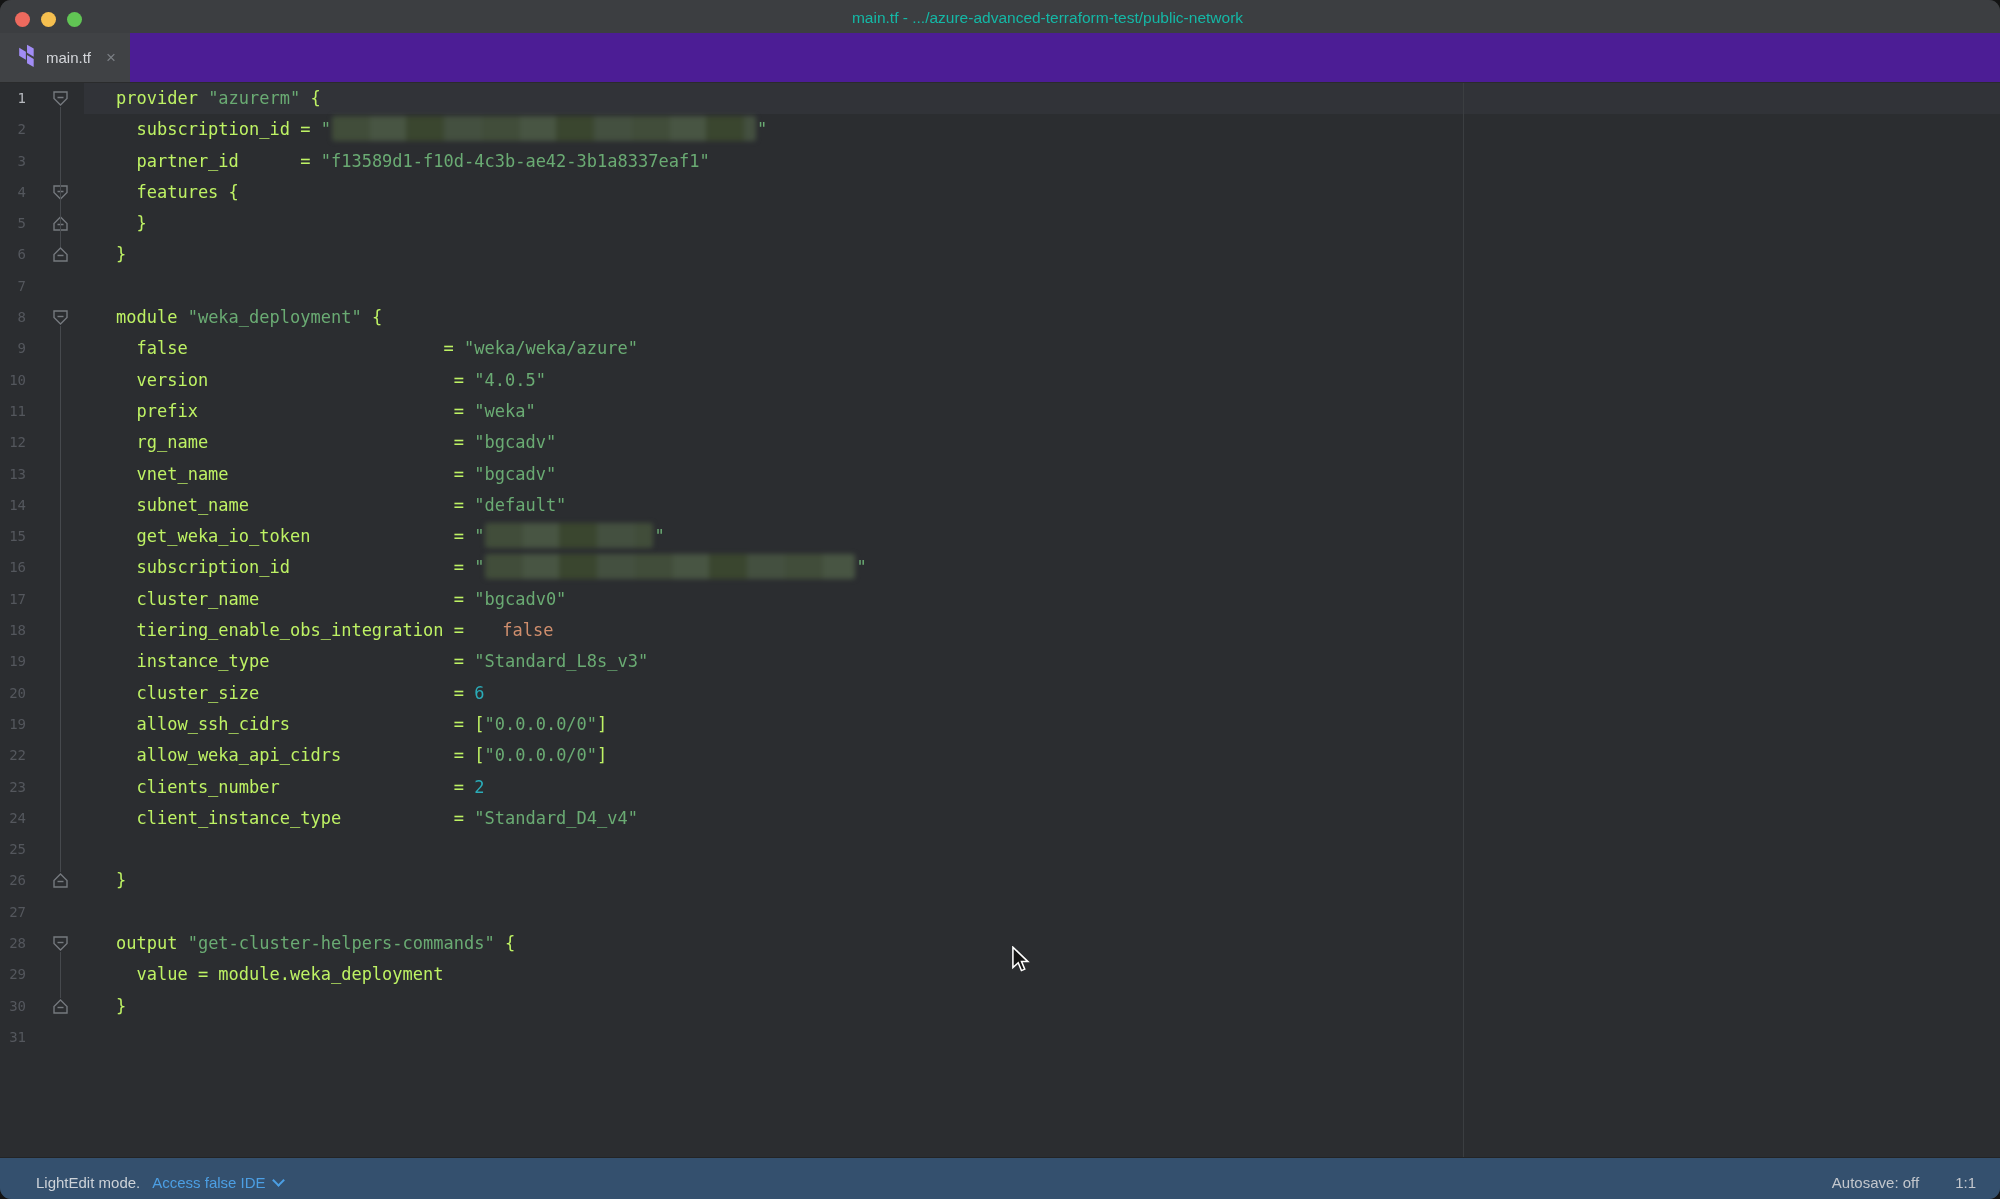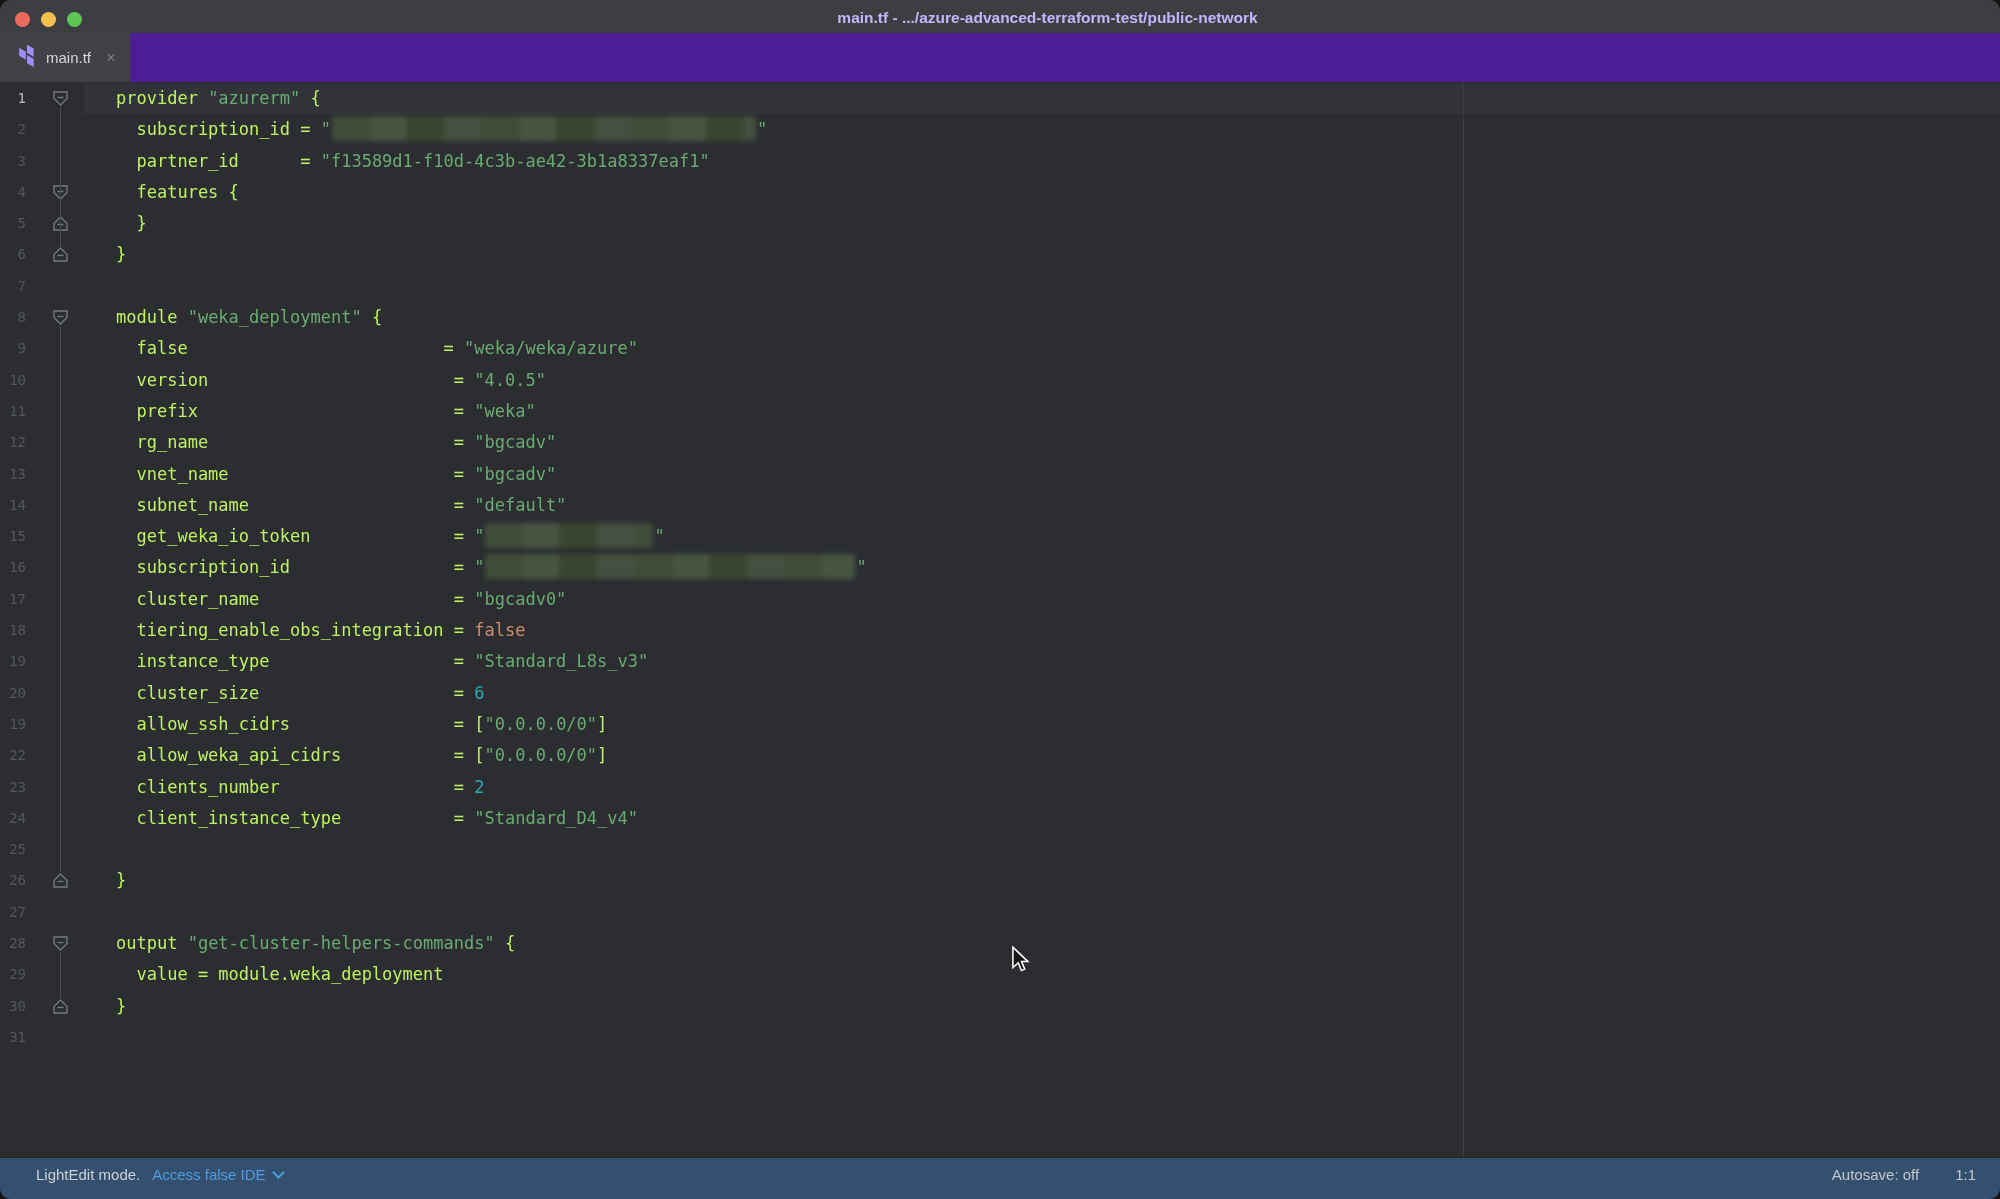--- a/index.html
+++ b/index.html
@@ -4,21 +4,21 @@
 <style>
   html,body { margin:0; padding:0; background:#141414; }
   body { width:2000px; height:1199px; position:relative; font-family:"Liberation Sans", sans-serif; }
   .window { position:absolute; inset:0; border-radius:11px; overflow:hidden; background:#2B2D30; }
 
   
   .titlebar { position:relative; height:33px; background:#3C3E41; }
   .traffic { position:absolute; left:15px; top:12px; display:flex; gap:11px; }
   .dot { width:15px; height:15px; border-radius:50%; }
   .win-title { position:absolute; left:0; right:0; top:0; height:33px; line-height:35px;
-               text-align:center; padding-left:95px; color:#c4b5fd; font-size:15.5px; font-weight:bold; }
+               text-align:center; padding-left:95px; color:#14b8a6; font-size:15.5px; font-weight:normal; }
 
   
   .tabbar { height:49px; background:#4c1d95; border-bottom:1px solid #2A2B2C; display:flex; }
   .tab { display:flex; align-items:center; gap:10px; padding:0 14px 0 17px; background:#404245; cursor:default; }
   .tab-label { color:#D4D6DA; font-size:15px; }
   .tab-close { color:#7B7F84; font-size:17px; margin-left:5px; line-height:1; }
 
   
   .editor { position:absolute; top:83px; bottom:42px; left:0; right:0; background:#2B2D30; overflow:hidden;
             font-family:"DejaVu Sans Mono","Liberation Mono",monospace; font-size:17px; }
@@ -27,29 +27,29 @@
   .lines { position:absolute; top:0; left:0; right:0; }
   .line { position:relative; height:31.3px; line-height:31.3px; white-space:pre; }
   .ln { position:absolute; left:0; width:26px; text-align:right; color:#54575D; font-size:14px; }
   .ln.active { color:#B7BABF; }
   .fold { position:absolute; left:52px; top:7px; width:17px; height:17px; }
   .fold svg { display:block; }
   .fold-conn { position:absolute; left:60px; width:1px; background:#46494D; }
   .code { position:absolute; left:116px; top:0; color:#BCBEC4; }
   .tk-p { color:#bef264; }
   .tk-s { color:#6AAB73; }
-  .tk-k { color:#CF8E6D; }
+  .tk-k { color:#CF8E6D;margin-left:28px; }
   .tk-n { color:#2AACB8; }
   .tk-r { display:inline-block; height:25px; border-radius:3px; vertical-align:middle; margin:-3px 1px 0 1px;
           background:repeating-linear-gradient(90deg,#414d3a 0 38px,#485543 38px 74px,#3a462f 74px 112px,#445040 112px 150px);
           filter:blur(2.5px); }
 
   
   .statusbar { position:absolute; left:0; right:0; bottom:0; height:42px; background:#34506E;
-               border-top:1px solid #232425; display:flex; align-items:center;
+               border-top:1px solid #232425; display:flex; align-items:flex-end;
                padding:0 24px 8px 36px; box-sizing:border-box; font-size:15px; color:#CDD2D8; }
   .ide-link { color:#4C9FE4; margin-left:12px; display:inline-flex; align-items:center; gap:8px; cursor:pointer; }
   .chev { width:7px; height:7px; border-right:2px solid #4C9FE4; border-bottom:2px solid #4C9FE4;
           transform:rotate(45deg); margin-top:-4px; }
   .sb-right { margin-left:auto; display:flex; gap:36px; color:#C3C7CD; }
 
   .cursor { position:absolute; z-index:50; pointer-events:none; }
 </style>
 </head>
 <body>

